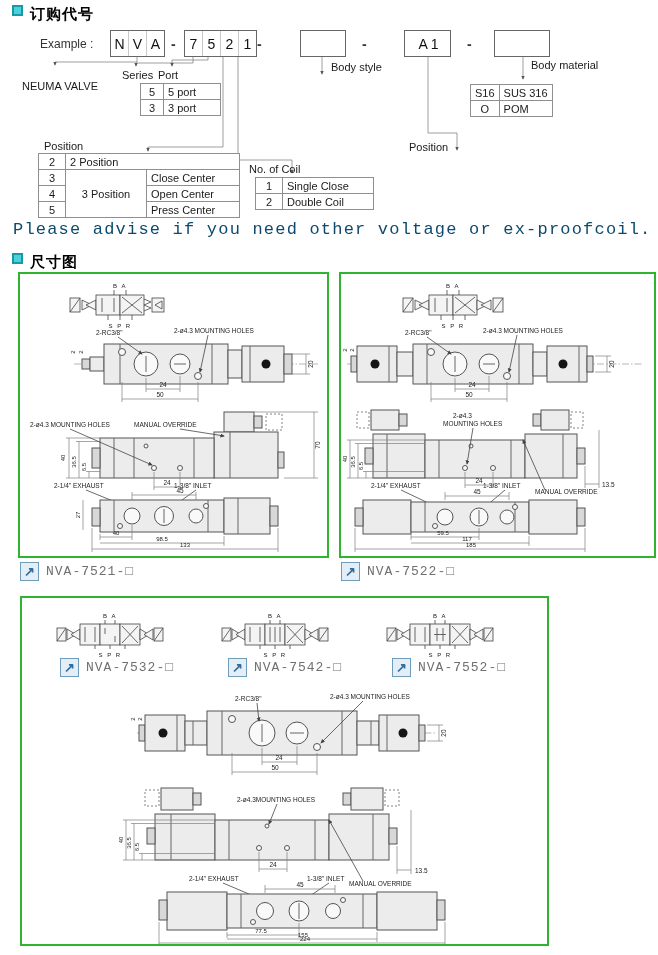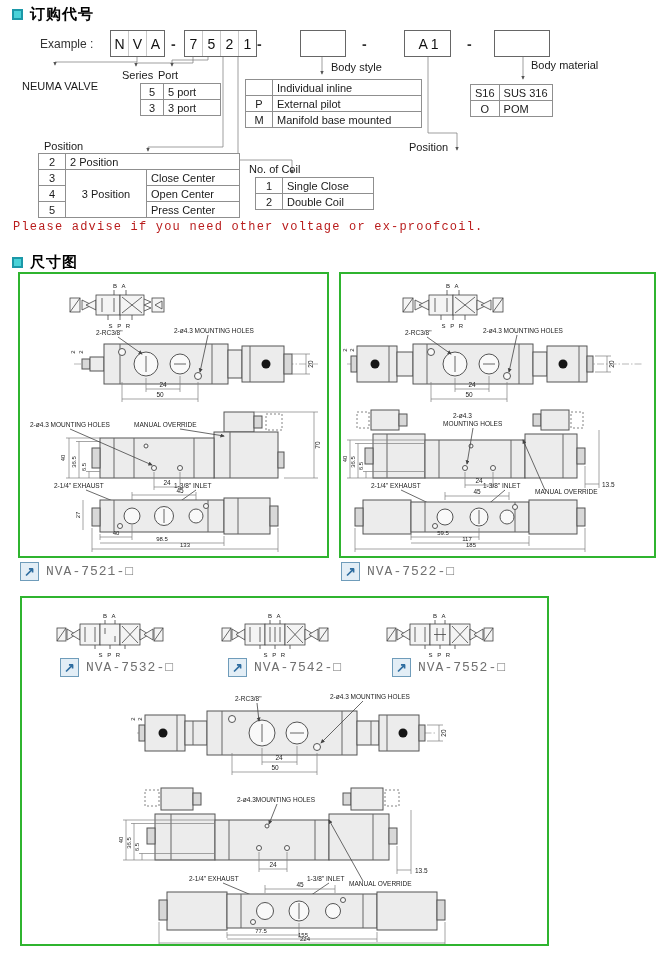--- a/index.html
+++ b/index.html
@@ -1,30 +1,30 @@
 <!DOCTYPE html>
 <html><head>
 <meta charset="utf-8">
 <style>
   html,body{margin:0;padding:0;background:#fff}
   .page{position:relative;width:658px;height:955px;background:#fff;font-family:"Liberation Sans",sans-serif;overflow:hidden}
-  .sec-title{position:absolute;left:12px;display:flex;align-items:center;gap:7px}
+  .sec-title{position:absolute;left:12px;display:flex;align-items:flex-start;gap:7px}
   .bullet{width:11px;height:11px;background:#49d2d8;border:2px solid #1b98a8;box-sizing:border-box}
   .sec-title-text{font-weight:bold;font-size:15px;color:#000;font-family:"DejaVu Sans",sans-serif;letter-spacing:1px}
   .ex-label{position:absolute;font-size:12px;color:#333}
   .codebox{position:absolute;display:flex;height:27px;border:1.5px solid #666;background:#fff;box-sizing:border-box;align-items:stretch}
   .codebox span{display:flex;align-items:center;justify-content:center;font-size:14px;color:#111;min-width:15px;padding:0 1px;border-right:1px solid #c9c9c9}
   .codebox span:last-child{border-right:none}
   .codebox.single span{border-right:none;min-width:100%}
   .dash{position:absolute;font-size:14px;font-weight:bold;color:#333}
   .lab{position:absolute;font-size:11px;color:#1a1a1a;white-space:nowrap}
   .tbl{position:absolute;border-collapse:collapse;background:#fff}
   .tbl td{border:1px solid #8f8f8f;font-size:11px;color:#1a1a1a;padding:0 4px;height:15px;white-space:nowrap}
   .tbl td.c{text-align:center}
-  .note{position:absolute;font-family:"Liberation Mono",monospace;font-size:12px;letter-spacing:1.2px;color:#b91c1c;white-space:nowrap}
+  .note{position:absolute;font-family:"Liberation Mono",monospace;font-size:17px;letter-spacing:1.2px;color:#0c4a6e;white-space:nowrap}
   .gbox{position:absolute;border:2px solid #2fb42f;background:#fff;box-sizing:border-box}
   .vlabel{position:absolute;display:flex;align-items:center;gap:7px;cursor:pointer}
   .vicon{width:17px;height:17px;border:1px solid #6f9cba;background:#e3eef6;color:#2e6da0;font-size:13px;font-weight:bold;display:flex;align-items:center;justify-content:center;line-height:1}
   .vtext{font-family:"Liberation Mono",monospace;font-size:13px;letter-spacing:1px;color:#707070}
   .consvg{position:absolute;left:0;top:0;pointer-events:none}
   svg text{font-family:"Liberation Sans",sans-serif}
   .t6{font-size:6.5px;fill:#222}
   .t5{font-size:6px;fill:#222}
   .ln{stroke:#666;stroke-width:1;fill:none}
   .thin{stroke:#777;stroke-width:0.7;fill:none}
@@ -104,36 +104,20 @@
           <td style="width:48px">5 port</td>
         </tr>
     <tr>
           <td class="c">3</td>
           <td>3 port</td>
         </tr>
   </tbody>
     </table>
 
   <div class="lab" style="left:331px;top:61px">Body style</div>
-  <table class="tbl" style="left:245px;top:79px">
-    <tbody>
-        <tr>
-          <td class="c" style="width:18px"></td>
-          <td style="width:140px">Individual inline</td>
-        </tr>
-    <tr>
-          <td class="c">P</td>
-          <td>External pilot</td>
-        </tr>
-    <tr>
-          <td class="c">M</td>
-          <td>Manifold base mounted</td>
-        </tr>
-  </tbody>
-    </table>
 
   <div class="lab" style="left:531px;top:59px">Body material</div>
   <table class="tbl" style="left:470px;top:84px">
     <tbody>
     <tr>
           <td class="c">S16</td>
           <td>SUS 316</td>
         </tr>
     <tr>
           <td class="c">O</td>

